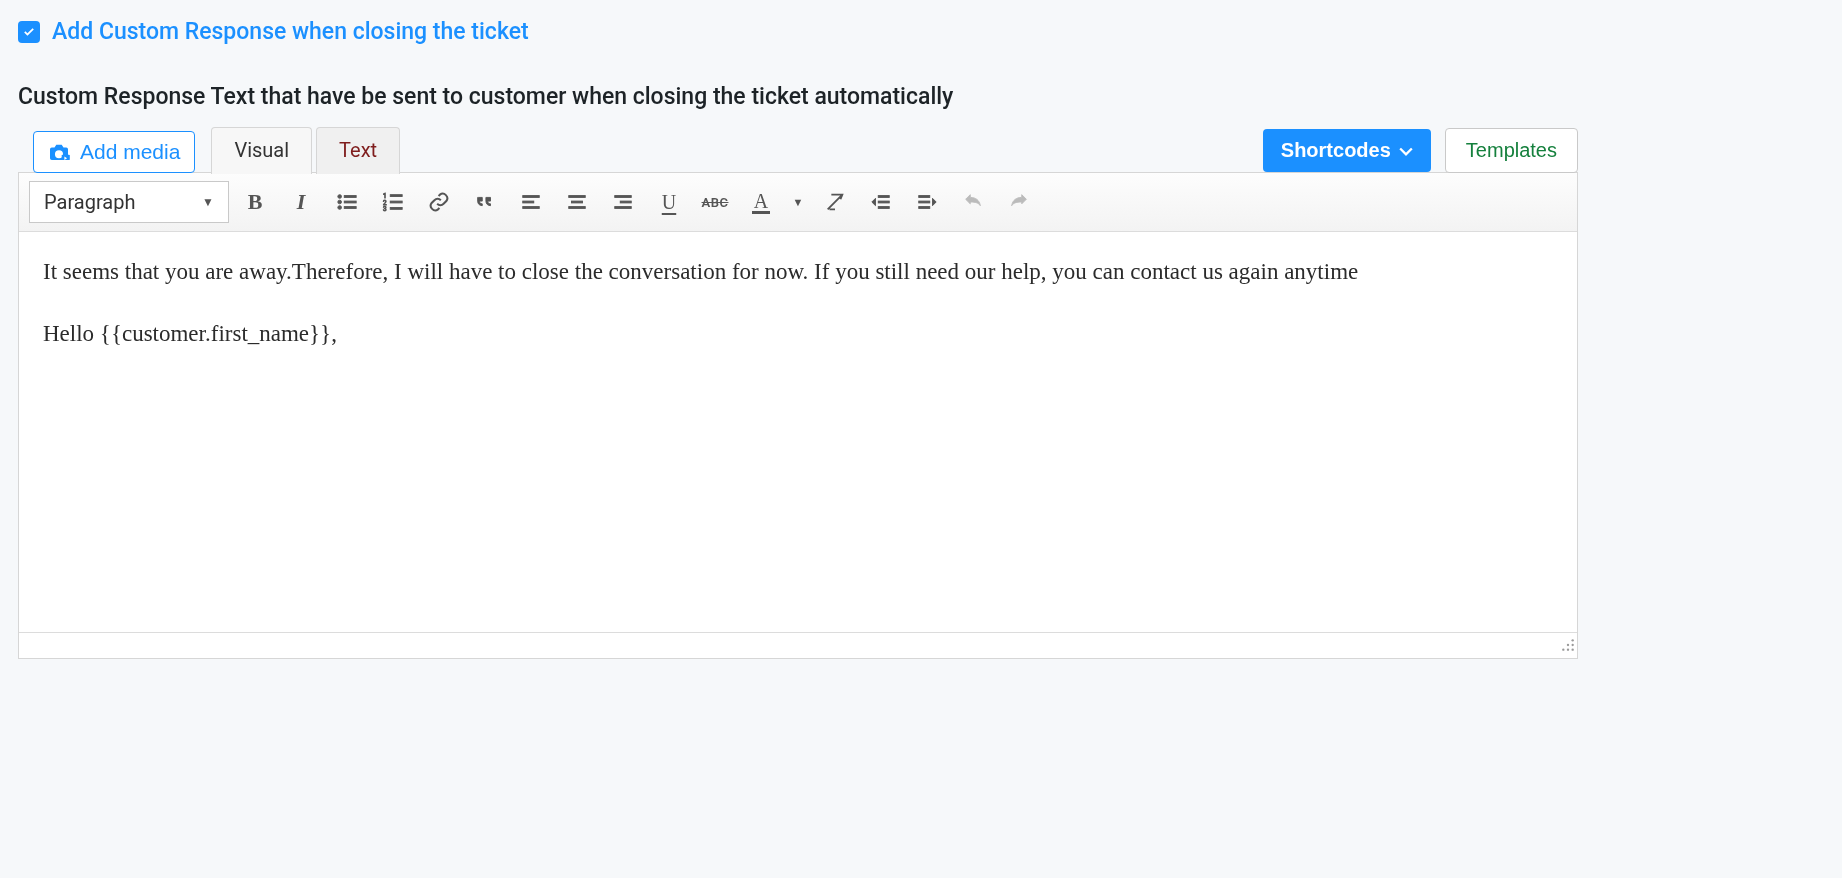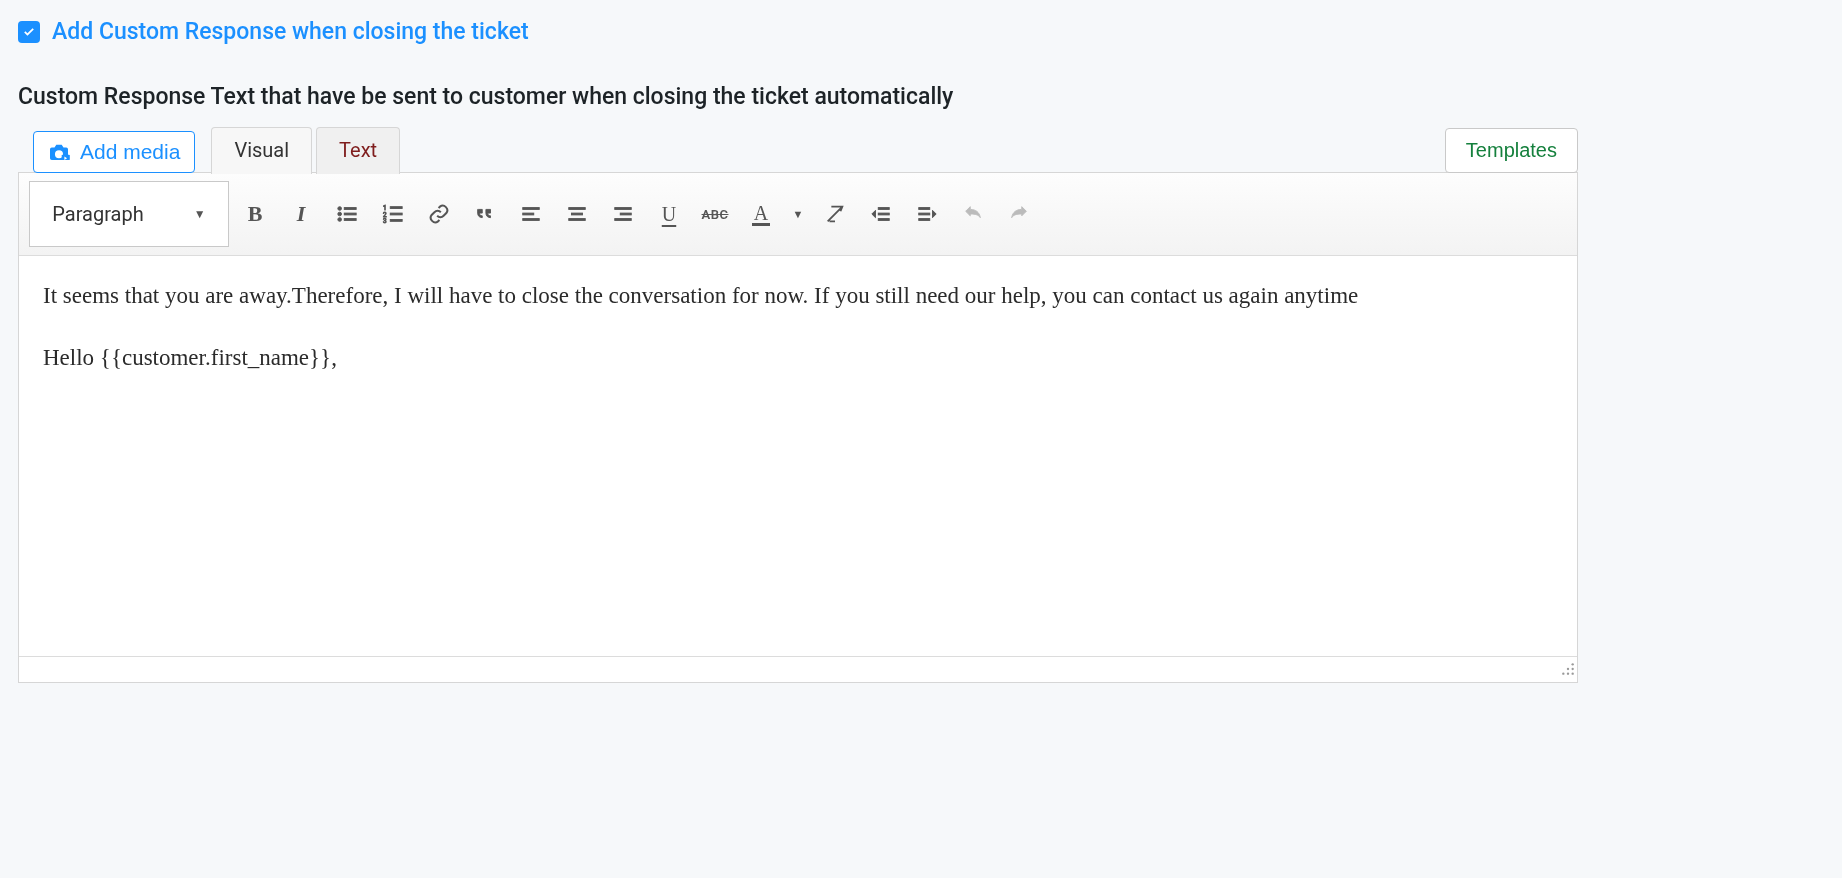--- a/index.html
+++ b/index.html
@@ -104,27 +104,27 @@
     background: linear-gradient(#fdfdfd, #f3f3f3);
     padding: 8px 10px;
     display: flex;
     align-items: center;
     gap: 6px;
     flex-wrap: wrap;
   }
   .format-select {
     border: 1px solid #c9c9c9;
     background: #fff;
-    padding: 20px 14px;
+    padding: 8px 14px;
     font-size: 20px;
     color: #333;
     display: flex; align-items: center; gap: 50px;
     cursor: pointer;
     min-width: 200px;
-    justify-content: center;
+    justify-content: space-between;
   }
   .format-select .caret { font-size: 12px; color: #555; }
   .tb-btn {
     width: 40px; height: 40px;
     display: flex; align-items: center; justify-content: center;
     cursor: pointer;
     border-radius: 3px;
     color: #555;
   }
   .tb-btn.dim { color: #aaa; cursor: default; }
@@ -181,20 +181,28 @@
             </svg>
         </span>
         <span>Add media</span>
       </button>
       <div class="tabs">
         <div class="tab active">Visual</div>
         <div class="tab">Text</div>
       </div>
     </div>
     <div class="right-controls">
+      <button class="shortcodes-btn">
+        <span>Shortcodes</span>
+        <span>
+          <svg viewBox="0 0 12 8">
+              <path d="M1 1l5 5 5-5" stroke="#fff" stroke-width="2" fill="none"></path>
+            </svg>
+        </span>
+      </button>
       <button class="templates-btn">Templates</button>
     </div>
   </div>
 
   <div class="editor">
     <div class="toolbar">
       <div class="format-select">
         <span>Paragraph</span>
         <span class="caret">▼</span>
       </div>

